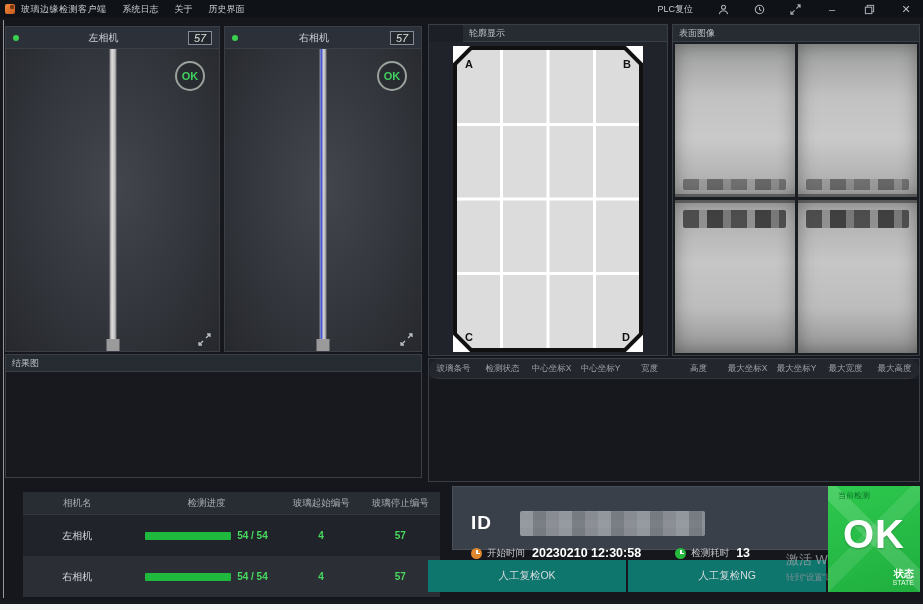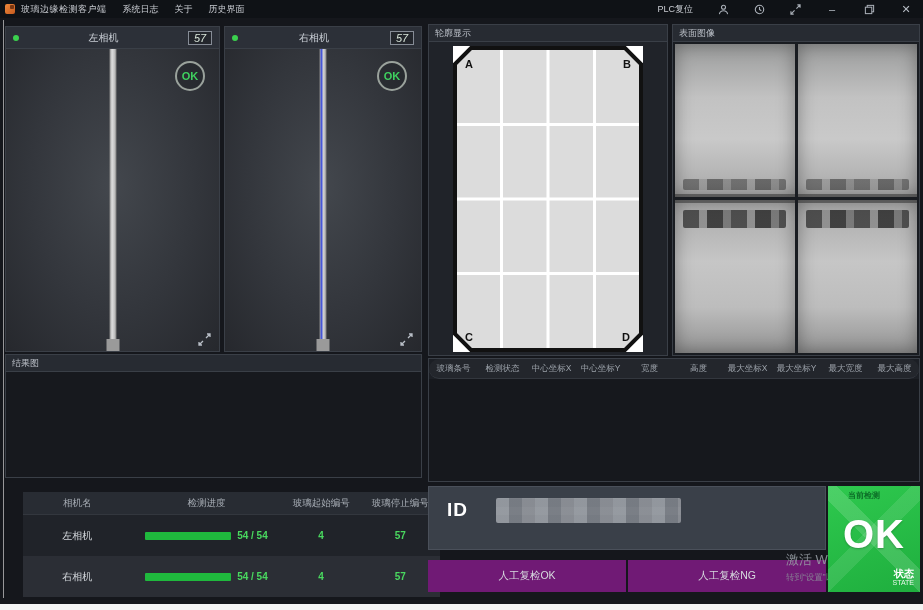--- a/index.html
+++ b/index.html
@@ -66,48 +66,48 @@
   .pt-row.odd { background:#202329; } .pt-row.even { background:#2b2e35; }
   .c-name { width:26%; text-align:center; color:#d0d4d9; }
   .c-prog { width:36%; display:flex; align-items:center; justify-content:center; gap:6px; }
   .c-num  { width:19%; text-align:center; color:#49d85f; font-weight:bold; }
   .pt-head .c-name,.pt-head .c-prog,.pt-head .c-num { color:#a7adb5; font-weight:normal; display:block; text-align:center; }
   .bar { width:86px; height:8px; background:#15171b; border-radius:1px; overflow:hidden; }
   .bar i { display:block; height:100%; background:#1fb93d; }
   .prog-txt { color:#49d85f; font-weight:bold; font-size:10px; }
 
   
-  .info { position:absolute; left:428px; top:486px; width:398px; height:64px; background:#3a4049; border:1px solid #4a505a; padding:8px 12px 0 18px; }
+  .info { position:absolute; left:452px; top:486px; width:398px; height:64px; background:#3a4049; border:1px solid #4a505a; padding:21px 12px 0 18px; }
   .id-row { display:flex; align-items:center; gap:28px; height:30px; }
   .id-label { color:#fff; font-size:19px; font-weight:bold; letter-spacing:1px; }
   .id-blur { width:185px; height:25px; border-radius:2px; opacity:.9;
     background:
       repeating-linear-gradient(90deg, rgba(168,172,178,.85) 0 13px, rgba(132,136,143,.85) 13px 26px, rgba(155,158,164,.85) 26px 39px),
       repeating-linear-gradient(0deg, rgba(120,124,131,.5) 0 8px, rgba(170,173,179,.5) 8px 16px);
   }
   .time-row { display:flex; align-items:center; margin-top:8px; font-size:9.5px; color:#c6cbd1; }
   .clock { width:11px; height:11px; border-radius:50%; position:relative; margin-right:5px; flex:none; }
   .clock::before { content:""; position:absolute; left:5px; top:2px; width:1.5px; height:4px; background:#fff; }
   .clock::after  { content:""; position:absolute; left:5px; top:5px; width:3.5px; height:1.5px; background:#fff; }
   .clock.orange { background:#e0862e; } .clock.green { background:#27b83e; }
   .t-label { margin-right:7px; }
   .t-value { color:#fff; font-weight:bold; font-size:12.5px; margin-right:34px; }
 
   .btn-row { position:absolute; left:428px; top:560px; width:398px; height:32px; display:flex; gap:2px; background:#15171c; }
-  .btn { flex:1; background:#701a75; color:#d6dade; font-size:10.5px; display:flex; align-items:center; justify-content:center; cursor:pointer; }
+  .btn { flex:1; background:#0f766e; color:#d6dade; font-size:10.5px; display:flex; align-items:center; justify-content:center; cursor:pointer; }
 
   .badge { position:absolute; left:828px; top:486px; width:92px; height:106px; z-index:6; color:#fff; overflow:hidden;
     background:linear-gradient(160deg,#2ec94e,#1fae3e);
   }
   .badge::before { content:""; position:absolute; inset:0;
     background:
       linear-gradient(45deg, transparent 46%, rgba(255,255,255,.14) 46% 58%, transparent 58%),
       linear-gradient(-45deg, transparent 46%, rgba(255,255,255,.10) 46% 58%, transparent 58%);
   }
-  .badge-label { position:absolute; left:20px; top:4px; font-size:8px; font-weight:bold; color:#0d6e28; }
+  .badge-label { position:absolute; left:10px; top:4px; font-size:8px; font-weight:normal; color:#0d6e28; }
   .badge-value { position:absolute; left:0; right:0; top:26px; text-align:center; font-size:40px; font-weight:bold; letter-spacing:1px; text-shadow:0 1px 2px rgba(0,0,0,.25); }
   .badge-state { position:absolute; right:6px; bottom:5px; text-align:right; line-height:1.1; }
   .badge-state .zh { font-size:10px; font-weight:bold; }
   .badge-state .en { font-size:7px; opacity:.9; }
 
   .watermark { position:absolute; left:786px; top:551px; z-index:5; color:#9aa0a7; opacity:.85; pointer-events:none; }
   .wm1 { font-size:13px; }
   .wm2 { font-size:8.5px; margin-top:3px; color:#8b9199; }
 
   .bottom-strip { position:absolute; left:0; bottom:0; width:100%; height:6px; background:#f4f4f4; }
@@ -183,21 +183,21 @@
       <span class="strip blue"></span>
       <span class="okring">OK</span>
       <span class="expand">
         <svg viewBox="0 0 13 13" fill="none" stroke="currentColor" stroke-width="1.3">
               <path d="M8 5l4-4M9 1h3v3M5 8l-4 4M1 9v3h3"></path>
             </svg>
       </span>
     </div>
   </div>
 
-  <div class="panel" style="left:428px; top:24px; width:240px; height:332px;">
+  <div class="panel" style="left:428px; top:24px; width:240px; height:332px;padding-left:34px;">
     <div class="panel-h">轮廓显示</div>
     <div class="contour-body">
       <svg viewBox="0 0 190 306">
         <rect x="0" y="0" width="190" height="306" fill="#ffffff"></rect>
         <polygon points="18,2 172,2 188,18 188,288 172,304 18,304 2,288 2,18" fill="#dcdcdc" stroke="#111111" stroke-width="4"></polygon>
         <g stroke="#ffffff" stroke-width="3">
           <line x1="48.5" y1="4" x2="48.5" y2="302"></line>
           <line x1="95" y1="4" x2="95" y2="302"></line>
           <line x1="141.5" y1="4" x2="141.5" y2="302"></line>
           <line x1="4" y1="78.5" x2="186" y2="78.5"></line>
@@ -286,20 +286,28 @@
       <span class="c-num">4</span>
       <span class="c-num">57</span>
     </div>
   </div>
 
   <div class="info">
     <div class="id-row">
       <span class="id-label">ID</span>
       <span class="id-blur"></span>
     </div>
+    <div class="time-row">
+      <span class="clock orange"></span>
+      <span class="t-label">开始时间</span>
+      <span class="t-value">20230210 12:30:58</span>
+      <span class="clock green"></span>
+      <span class="t-label">检测耗时</span>
+      <span class="t-value">13</span>
+    </div>
   </div>
 
   <div class="btn-row">
     <div class="btn">人工复检OK</div>
     <div class="btn">人工复检NG</div>
   </div>
 
   <div class="badge">
     <span class="badge-label">当前检测</span>
     <span class="badge-value">OK</span>

